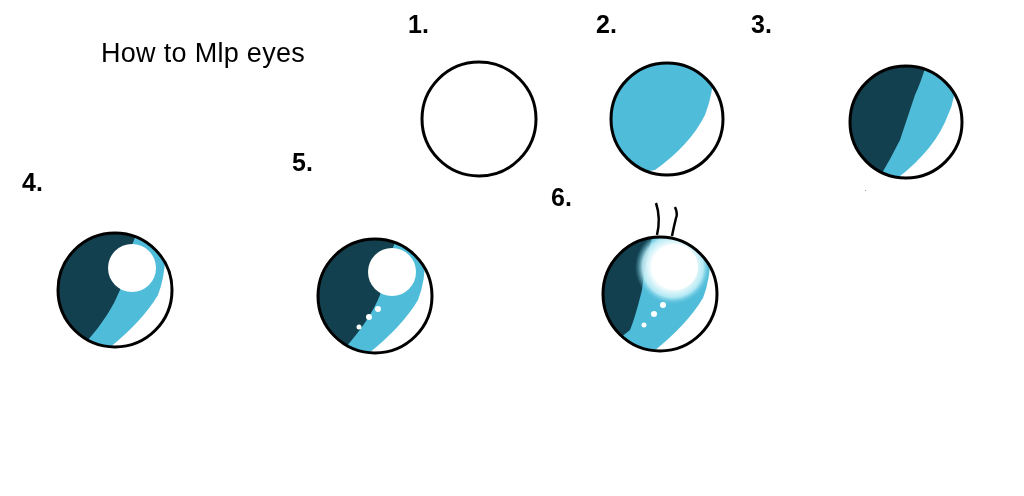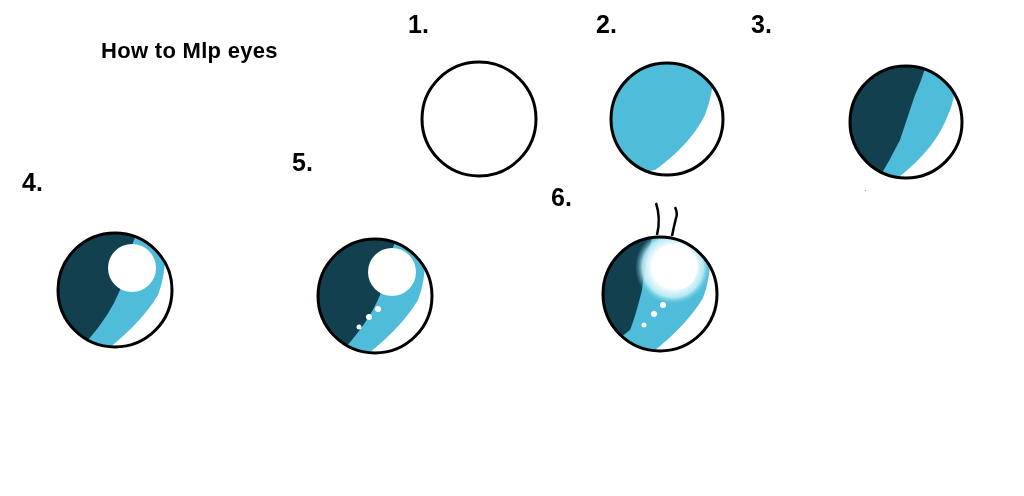--- a/index.html
+++ b/index.html
@@ -1,18 +1,18 @@
 <!DOCTYPE html>
 <html><head>
   <meta charset="utf-8">
   <style>
     html, body { margin: 0; padding: 0; background: #ffffff; }
     body { width: 1024px; height: 496px; position: relative; overflow: hidden;
            font-family: "Liberation Sans", sans-serif; }
-    .title { position: absolute; left: 101px; top: 38px; font-size: 22px; font-weight: bold;
+    .title { position: absolute; left: 101px; top: 38px; font-size: 27px; font-weight: normal;
              color: #000; letter-spacing: 0.3px; white-space: nowrap; text-align: right; }
     .step-label { position: absolute; font-size: 25px; font-weight: bold; color: #000; }
     svg.canvas { position: absolute; left: 0; top: 0; }
   </style>
 </head>
 <body>
 
 <div class="title">How to Mlp eyes</div>
 
 <div class="step-label" style="left:408px; top:10px;">1.</div>

